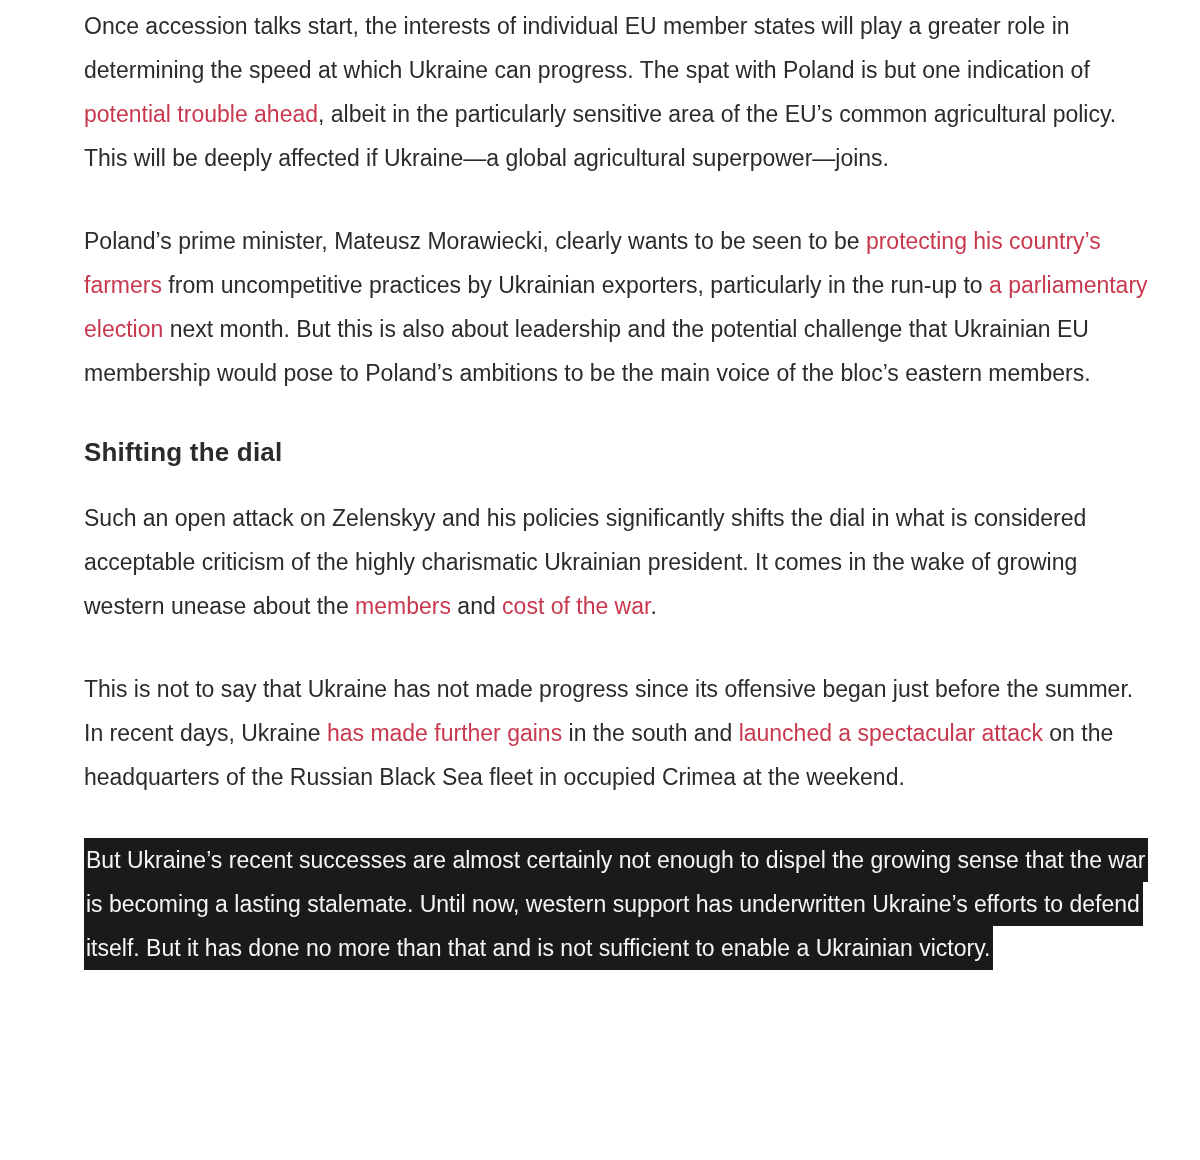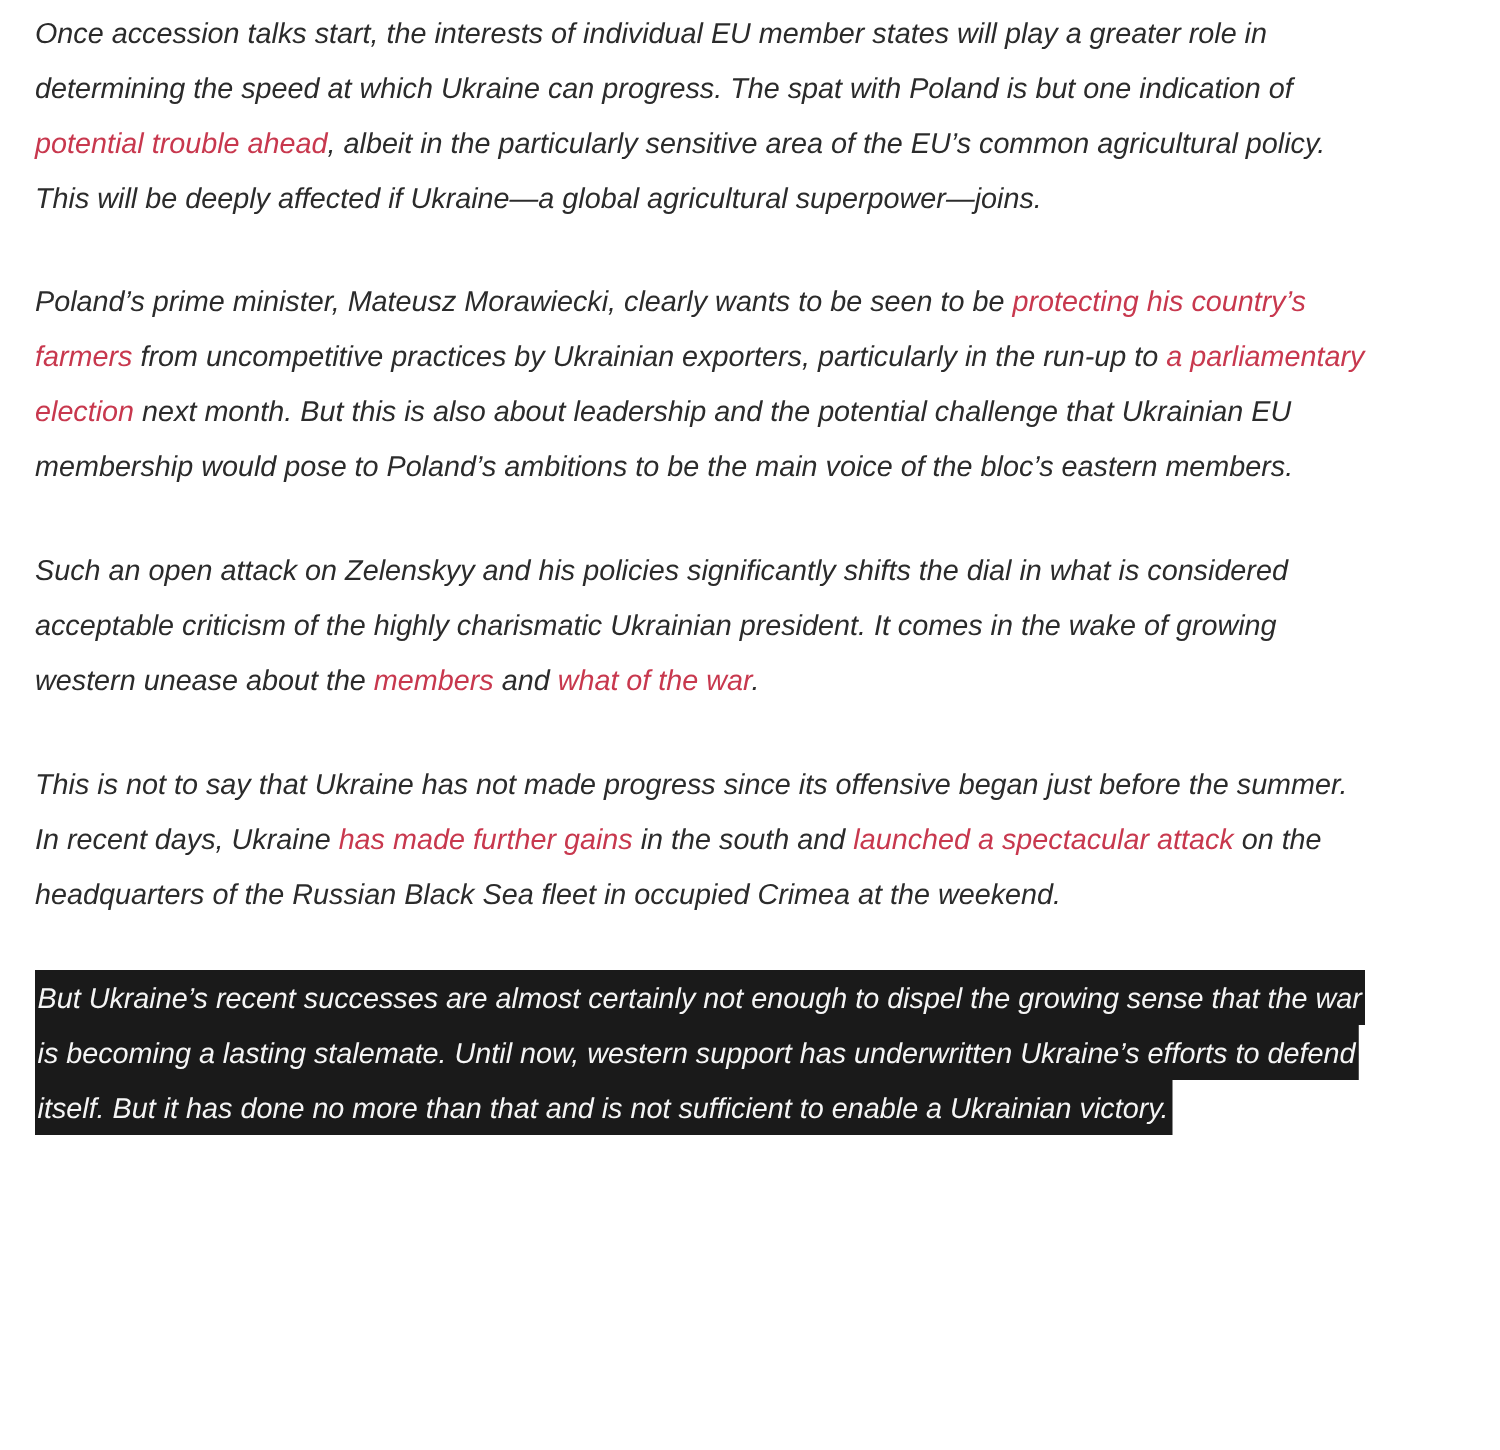--- a/index.html
+++ b/index.html
@@ -4,23 +4,22 @@
 <style>
   html, body {
     margin: 0;
     padding: 0;
     background: #ffffff;
     font-family: "Liberation Sans", "DejaVu Sans", sans-serif;
   }
   .article {
     box-sizing: content-box;
     width: 1074px;
-    padding: 4px 0 20px 28px;
+    padding: 4px 0 20px 84px;
     color: var(--body-text, #2b2b2b);
-    font-style: italic;
   }
   p.para {
     font-size: 23px;
     line-height: 44px;
     font-weight: 400;
     color: var(--body-text, #2b2b2b);
     margin: 0 0 39px 0;
   }
   p.para:last-child { margin-bottom: 0; }
   h2.section-heading {
@@ -44,16 +43,17 @@
     -webkit-box-decoration-break: clone;
     box-decoration-break: clone;
   }
 </style>
 </head>
 <body style="background: rgb(255, 255, 255);">
 
 <article class="article">
     <p class="para"><span>Once accession talks start, the interests of individual EU member states will play a greater role in determining the speed at which Ukraine can progress. The spat with Poland is but one indication of </span><a class="inline-link" href="#">potential trouble ahead</a><span>, albeit in the particularly sensitive area of the EU’s common agricultural policy. This will be deeply affected if Ukraine—a global agricultural superpower—joins.</span></p>
     <p class="para"><span>Poland’s prime minister, Mateusz Morawiecki, clearly wants to be seen to be </span><a class="inline-link" href="#">protecting his country’s farmers</a><span> from uncompetitive practices by Ukrainian exporters, particularly in the run-up to </span><a class="inline-link" href="#">a parliamentary election</a><span> next month. But this is also about leadership and the potential challenge that Ukrainian EU membership would pose to Poland’s ambitions to be the main voice of the bloc’s eastern members.</span></p>
-    <p class="para"><span>Such an open attack on Zelenskyy and his policies significantly shifts the dial in what is considered acceptable criticism of the highly charismatic Ukrainian president. It comes in the wake of growing western unease about the </span><a class="inline-link" href="#">members</a><span> and </span><a class="inline-link" href="#">what of the war</a><span>.</span></p>
+    <h2 class="section-heading">Shifting the dial</h2>
+    <p class="para"><span>Such an open attack on Zelenskyy and his policies significantly shifts the dial in what is considered acceptable criticism of the highly charismatic Ukrainian president. It comes in the wake of growing western unease about the </span><a class="inline-link" href="#">members</a><span> and </span><a class="inline-link" href="#">cost of the war</a><span>.</span></p>
     <p class="para"><span>This is not to say that Ukraine has not made progress since its offensive began just before the summer. In recent days, Ukraine </span><a class="inline-link" href="#">has made further gains</a><span> in the south and </span><a class="inline-link" href="#">launched a spectacular attack</a><span> on the headquarters of the Russian Black Sea fleet in occupied Crimea at the weekend.</span></p>
     <p class="para highlighted"><span class="hl"><span>But Ukraine’s recent successes are almost certainly not enough to dispel the growing sense that the war is becoming a lasting stalemate. Until now, western support has underwritten Ukraine’s efforts to defend itself. But it has done no more than that and is not sufficient to enable a Ukrainian victory.</span></span></p>
   </article>
 
 </body></html>

